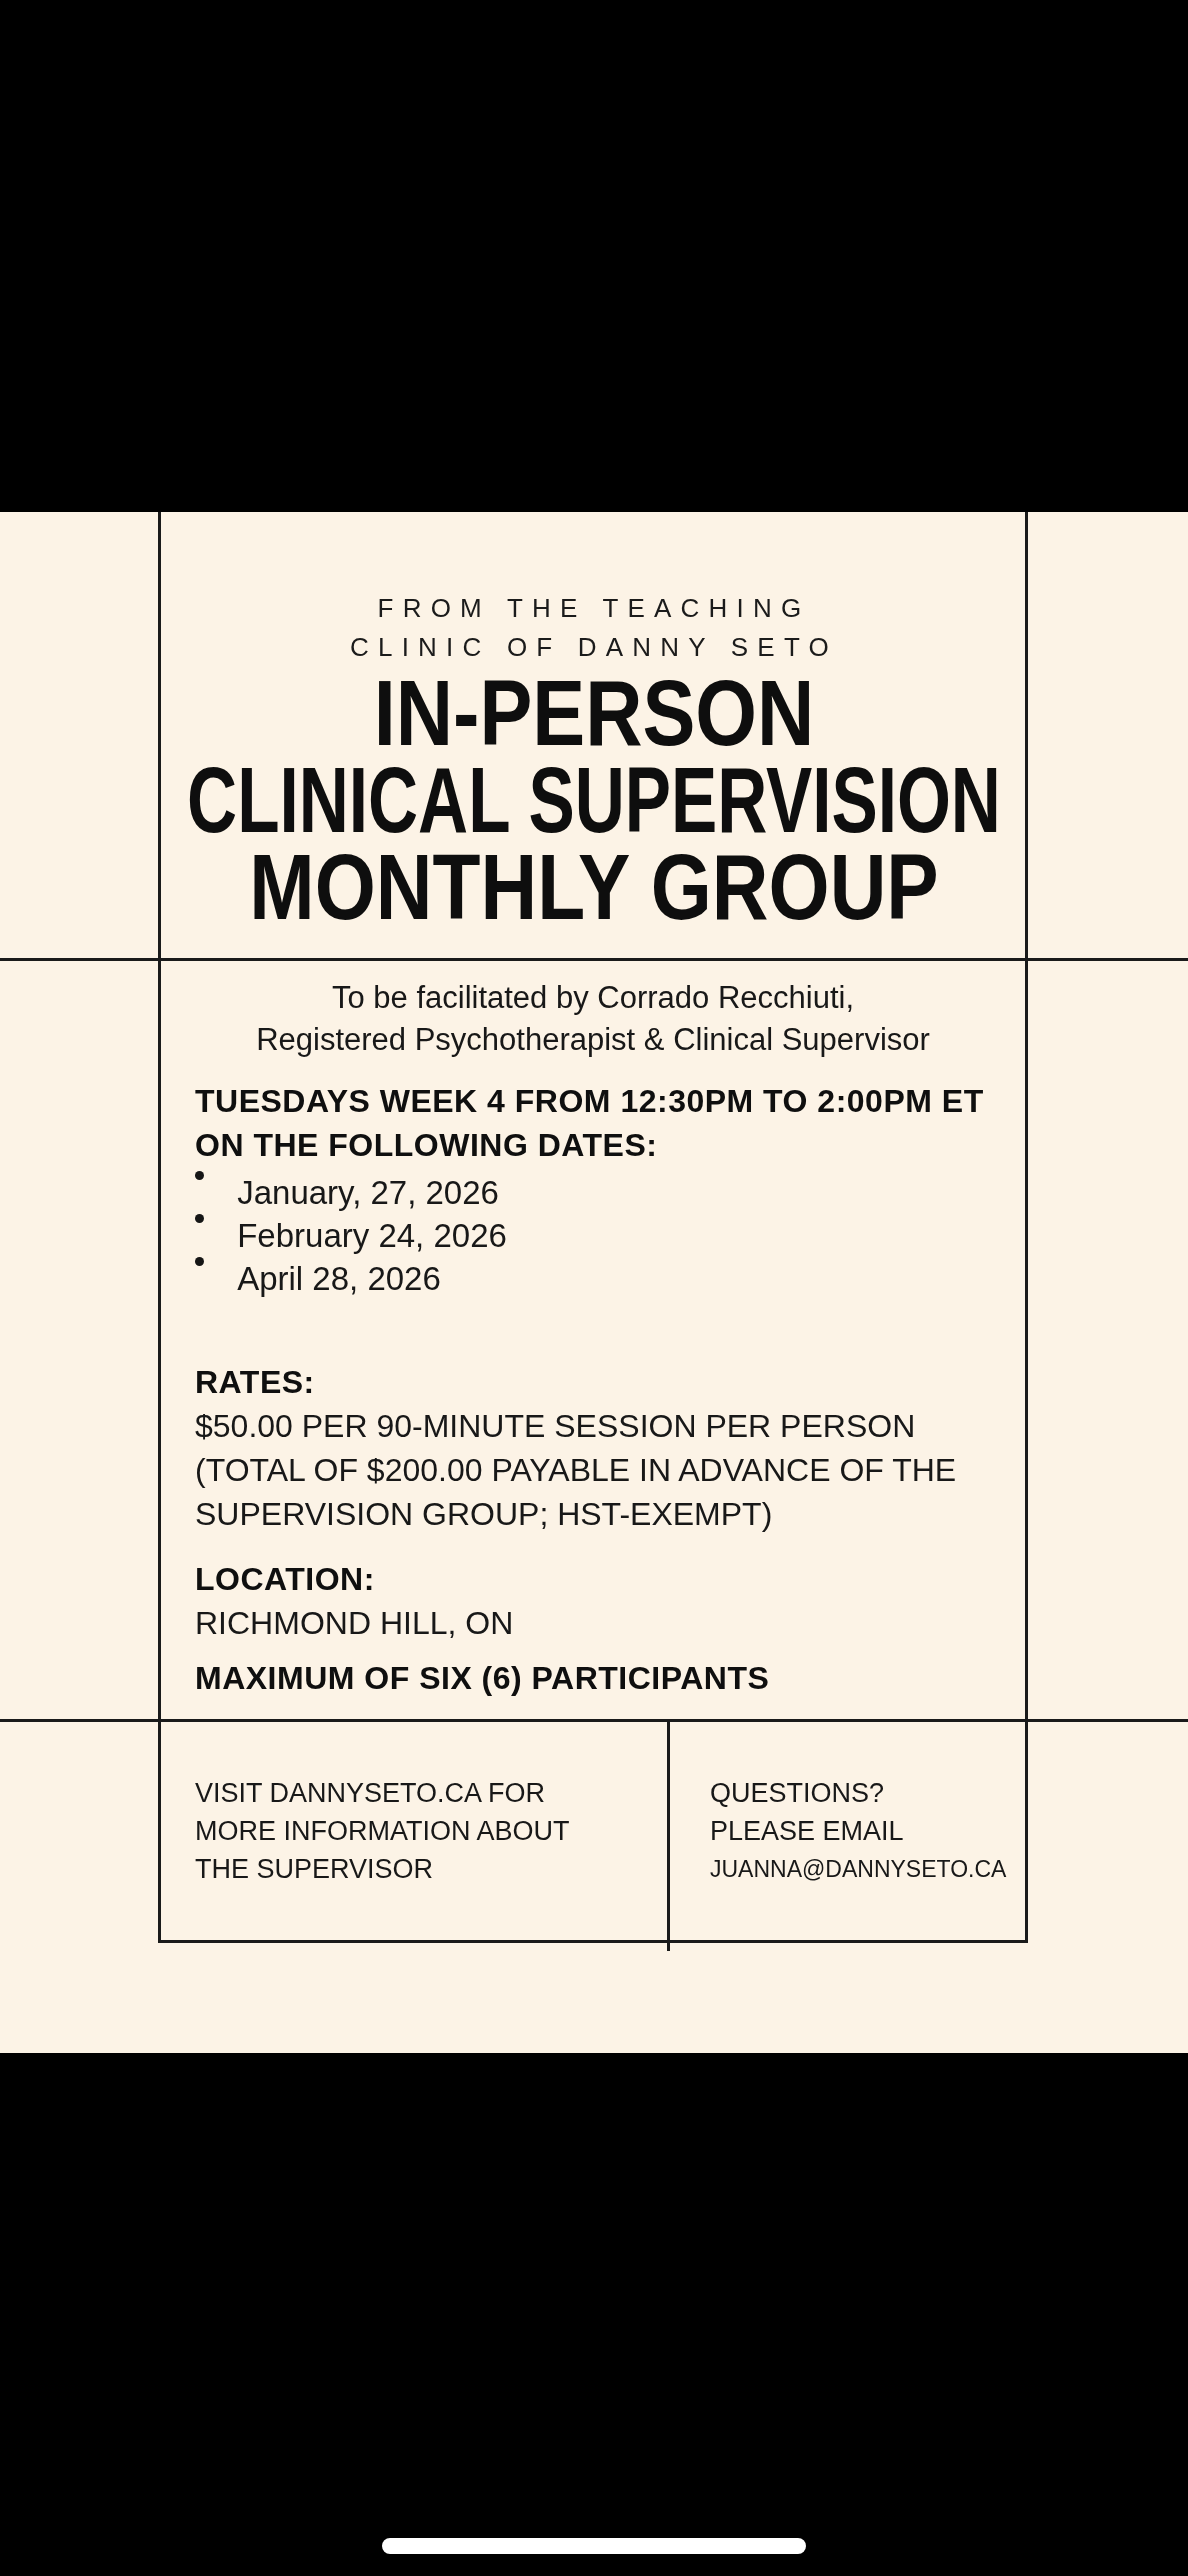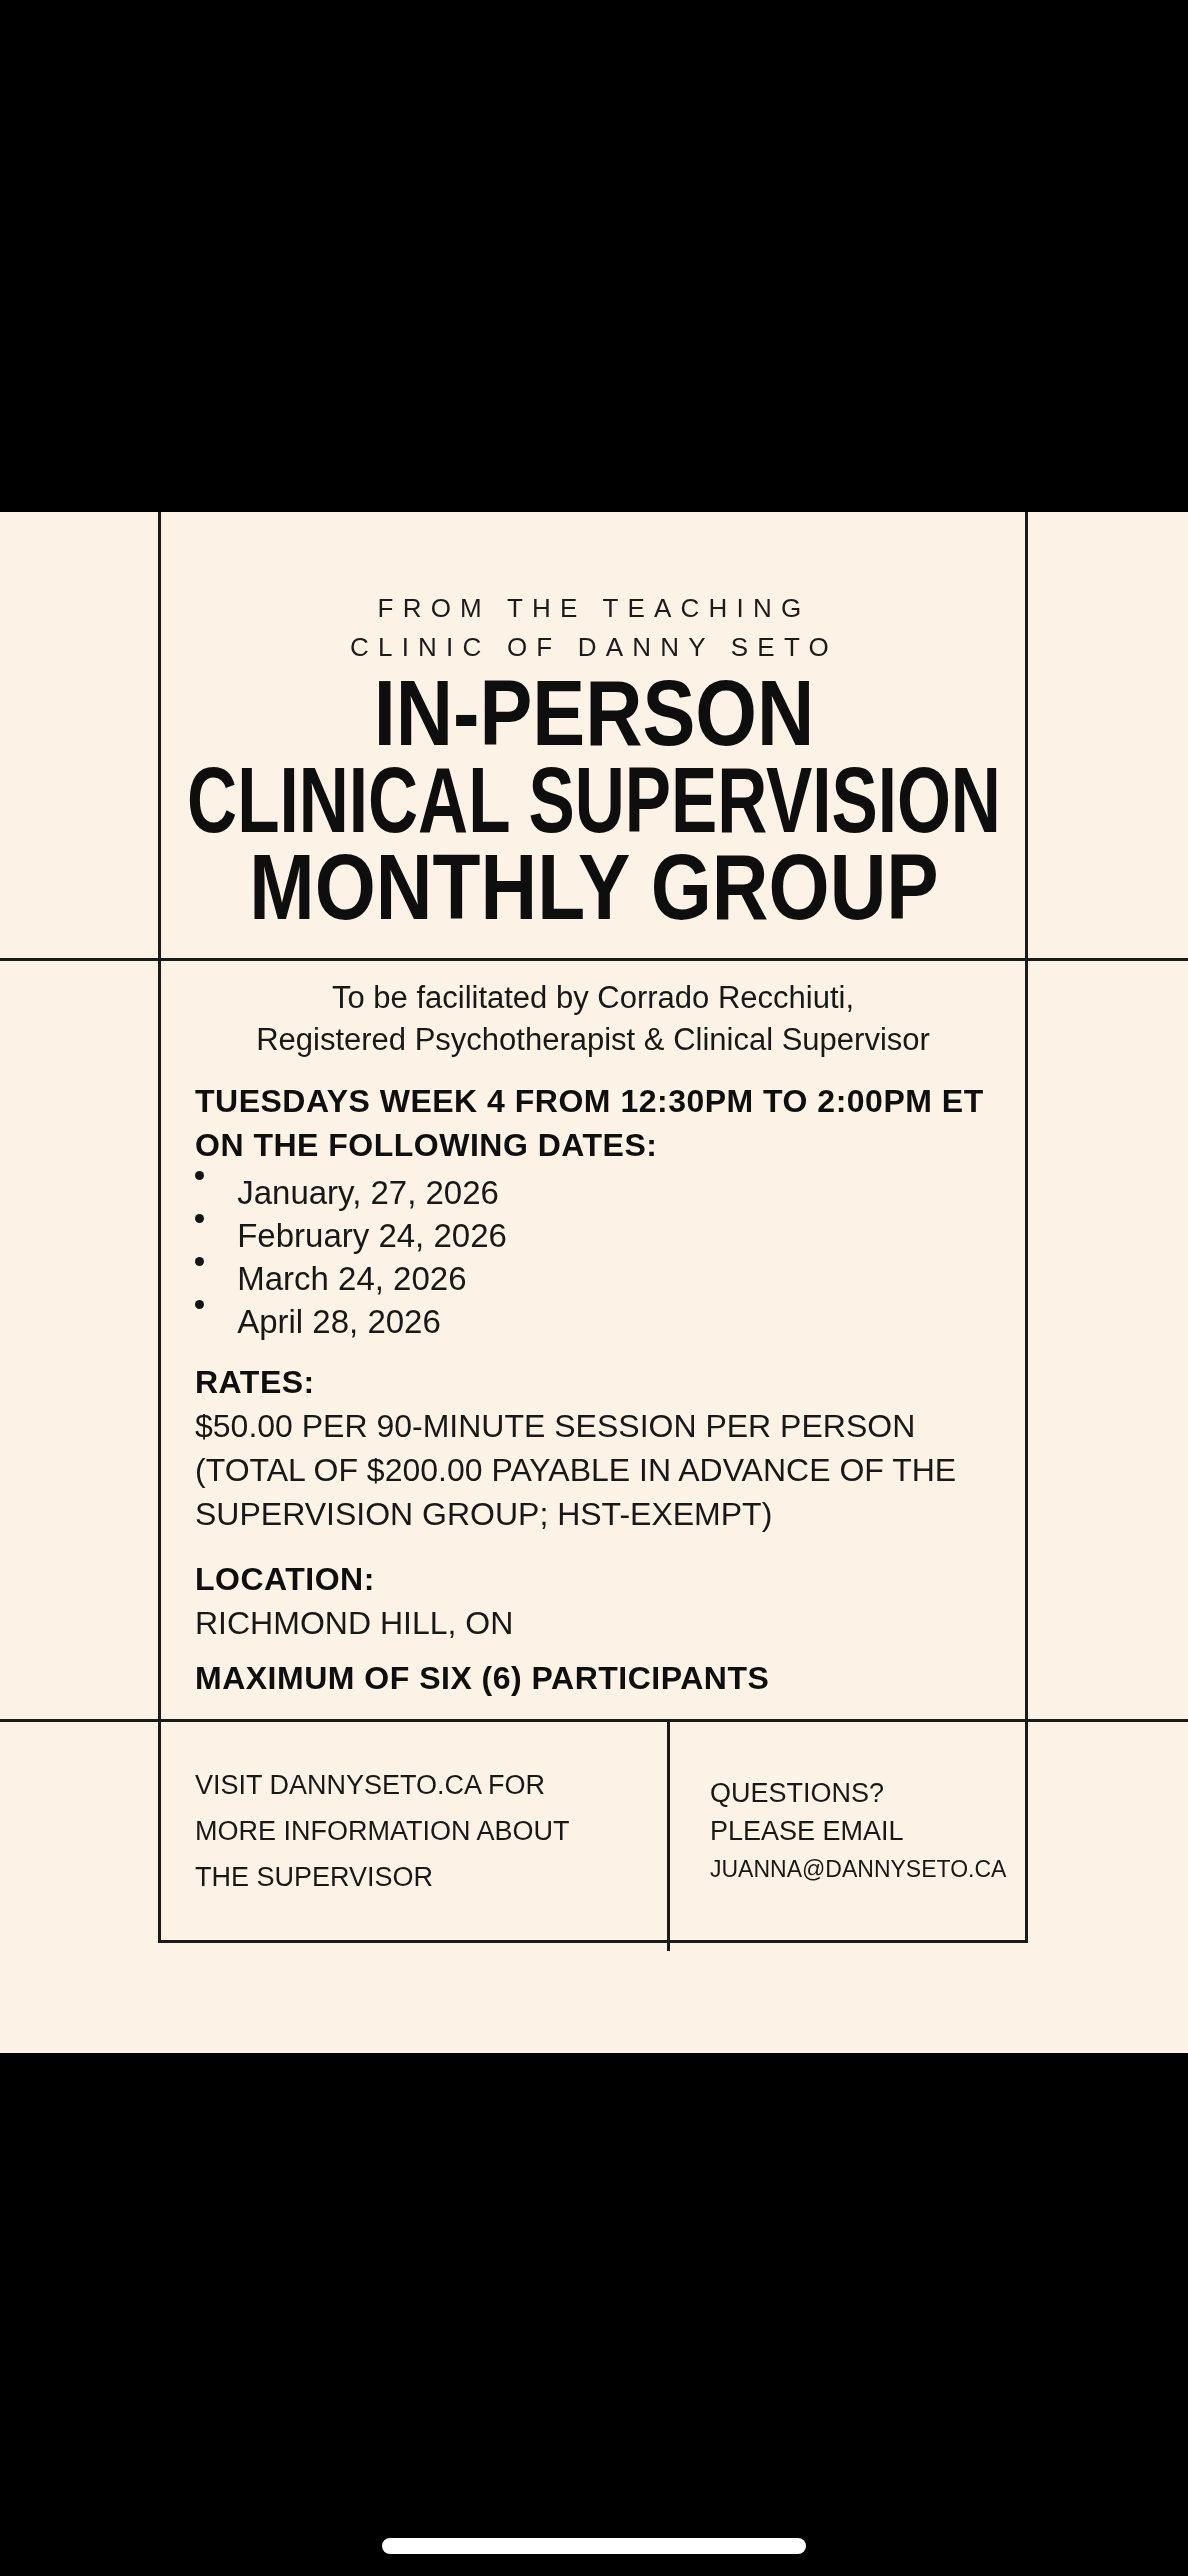--- a/index.html
+++ b/index.html
@@ -49,21 +49,21 @@
   .b-location { top:1037px;margin-top:8px; }
   .b-maximum  { top:1144px; }
   .h-bold { font-weight:bold; font-size:32px; line-height:44px; letter-spacing:0.5px; color:#0f0f0f; }
   .body-caps { font-size:32px; line-height:44px; color:#181818; }
   .date-list { list-style:none; }
   .date-item { display:flex; align-items:flex-start; font-size:33px; line-height:43px; color:#181818;gap:8px; }
   .bullet { width:9.2px; height:9.2px; border-radius:50%; background:#151515; margin-right:25px; flex:0 0 auto; }
 
   
   .footer-box { position:absolute; top:1207px; height:224px; display:flex; flex-direction:column; justify-content:center; }
-  .footer-left  { left:158px; width:442px; padding-left:37px;gap:8px; }
+  .footer-left  { left:158px; width:442px; padding-left:37px; }
   .footer-right { left:670px; width:356px; padding-left:40px; }
   .footer-line  { font-size:27px; line-height:38px; color:#181818; }
   .footer-email { font-size:23px; line-height:38px; color:#181818; }
 
   .home-indicator {
     position:absolute; left:382px; top:2538px; width:424px; height:15.7px;
     background:#FFFFFF; border-radius:8.3px;
   }
 </style>
 </head>
@@ -104,24 +104,20 @@
       <li class="date-item">
           <span class="bullet"></span>
           <span>January, 27, 2026</span>
         </li>
       <li class="date-item">
           <span class="bullet"></span>
           <span>February 24, 2026</span>
         </li>
       <li class="date-item">
           <span class="bullet"></span>
-          <span>March 24, 2026</span>
-        </li>
-      <li class="date-item">
-          <span class="bullet"></span>
           <span>April 28, 2026</span>
         </li>
     </ul>
 
     <div class="block b-rates">
       <div class="h-bold">RATES:</div>
       <div class="body-caps">$50.00 PER 90-MINUTE SESSION PER PERSON</div>
       <div class="body-caps">(TOTAL OF $200.00 PAYABLE IN ADVANCE OF THE</div>
       <div class="body-caps">SUPERVISION GROUP; HST-EXEMPT)</div>
     </div>

